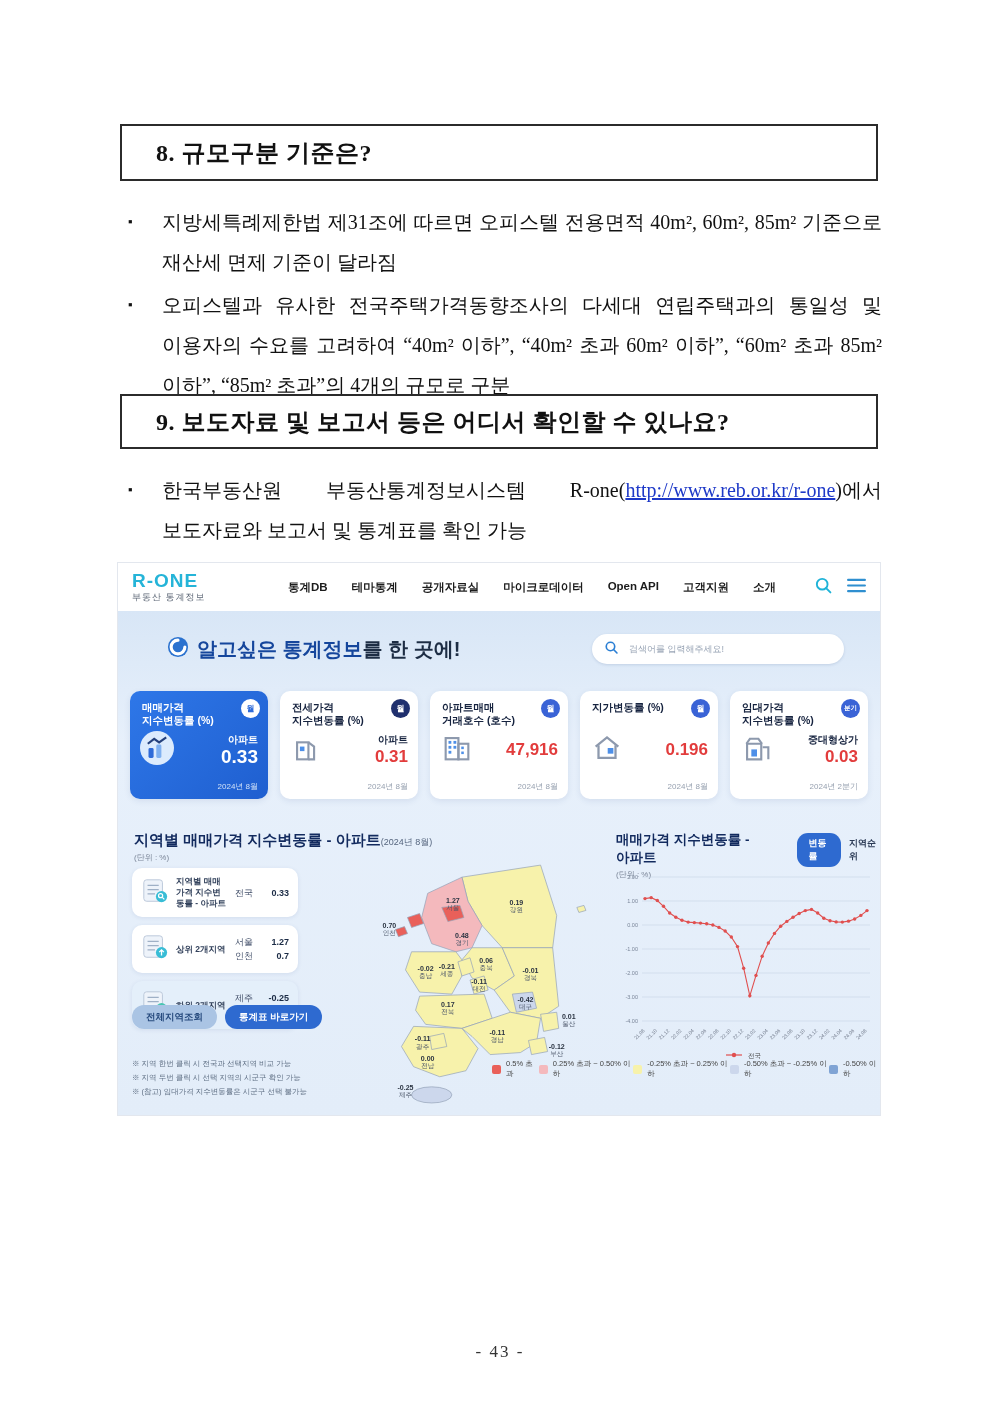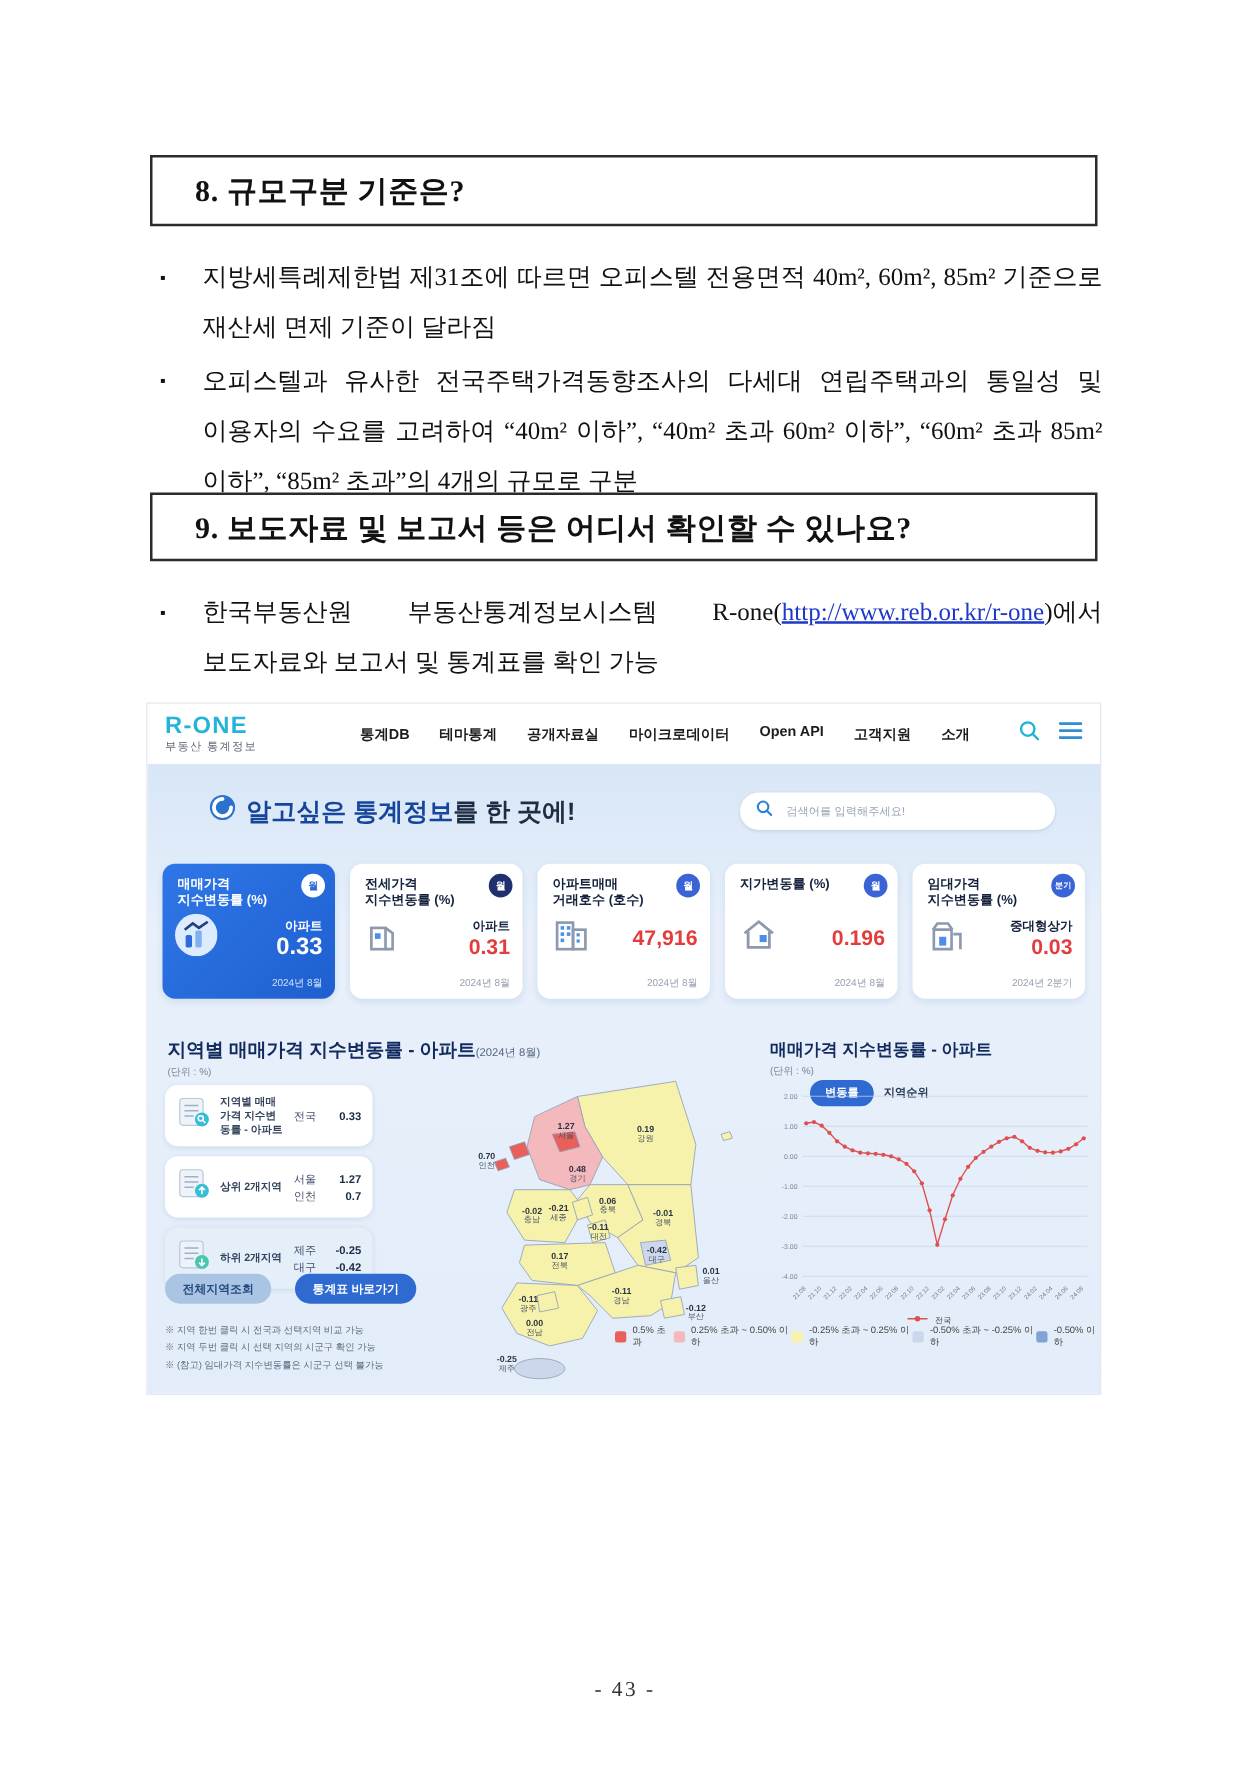--- a/index.html
+++ b/index.html
@@ -69,38 +69,38 @@
   .card.hl .c-label{color:#fff;}
   .c-num{font-size:17px;font-weight:800;color:#e23c3c;line-height:20px;}
   .card.hl .c-num{color:#fff;font-size:19px;}
   .c-date{position:absolute;right:10px;bottom:7px;font-size:8px;color:#97a1b0;}
   .card.hl .c-date{color:#cfe0f7;}
 
   .map-head{position:absolute;left:16px;top:268px;}
   .map-head .t{font-size:15px;font-weight:800;color:#122a5e;}
   .map-head .t small{font-size:9px;font-weight:400;color:#55657e;}
   .map-head .u{font-size:8px;color:#7b8698;margin-top:2px;}
-  .chart-head{position:absolute;left:498px;top:268px;width:260px;display:flex;justify-content:flex-end;align-items:flex-start;flex-direction:column;}
+  .chart-head{position:absolute;left:498px;top:268px;width:260px;display:flex;justify-content:flex-end;align-items:flex-start;}
   .chart-head .t{font-size:13.5px;font-weight:800;color:#122a5e;}
   .chart-head .u{font-size:8px;color:#7b8698;margin-top:2px;}
   .toggles{display:flex;gap:8px;align-items:center;margin-top:2px;padding-left:32px;}
   .tg-on{background:#2e6ad0;color:#fff;font-size:9px;font-weight:700;padding:4px 12px;border-radius:11px;}
   .tg-off{font-size:9px;font-weight:700;color:#2b3a55;}
 
   .panel{position:absolute;left:14px;top:305px;width:166px;display:flex;flex-direction:column;gap:8px;}
   .p-card{background:#fff;border-radius:10px;box-shadow:0 1px 4px rgba(40,70,130,.10);
         padding:8px 9px;display:flex;align-items:center;gap:7px;box-sizing:border-box;}
   .p-card:nth-child(3){background:#e4effa;}
   .p-card svg{width:28px;height:28px;flex:0 0 28px;}
   .p-label{font-size:8.5px;font-weight:700;color:#33425c;line-height:11px;flex:1;}
   .p-rows{text-align:right;}
   .p-row{display:flex;gap:8px;justify-content:flex-end;font-size:9px;color:#44516b;line-height:14px;}
   .p-row b{color:#1b2b45;min-width:28px;text-align:right;}
 
-  .p-btns{position:absolute;left:14px;top:456px;display:flex;gap:19px;}
+  .p-btns{position:absolute;left:14px;top:442px;display:flex;gap:8px;}
   .btn1{background:#aac4e4;color:#274b7e;font-size:9.5px;font-weight:700;border:none;
         border-radius:12px;height:24px;padding:0 14px;font-family:"Liberation Sans",sans-serif;}
   .btn2{background:#2e6ad0;color:#fff;font-size:9.5px;font-weight:700;border:none;
         border-radius:12px;height:24px;padding:0 14px;font-family:"Liberation Sans",sans-serif;}
   .p-notes{position:absolute;left:14px;top:494px;font-size:7.5px;color:#5d6d82;line-height:14px;}
 
   .map-svg{position:absolute;left:200px;top:292px;}
   .c-red{fill:#e9605a;}  .c-pink{fill:#f4b9bd;}  .c-yellow{fill:#f7f2ab;}
   .c-lav{fill:#ccd7ec;}
   .map-svg path, .map-svg ellipse{stroke:#94a3b8;stroke-width:.7;}

